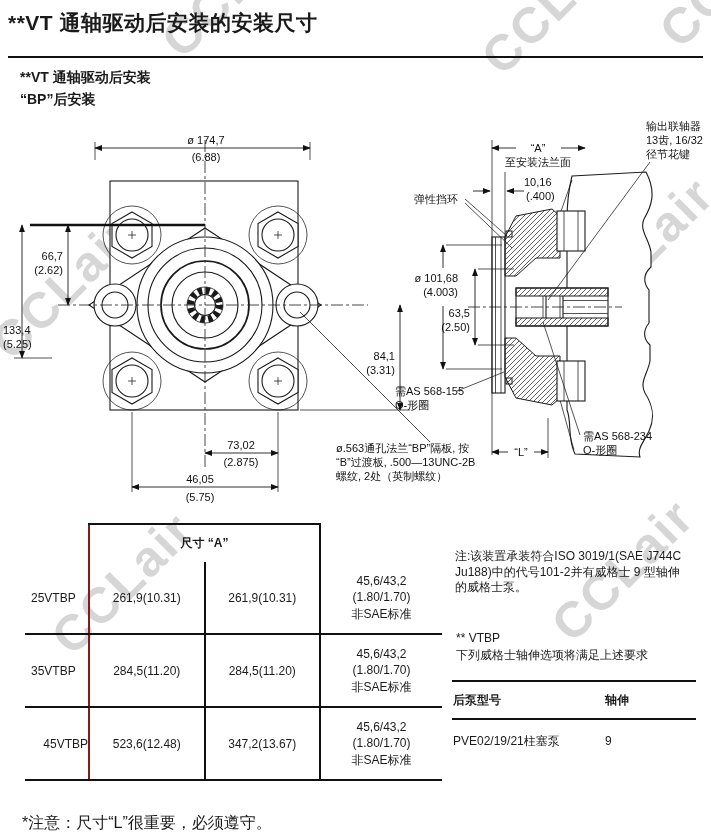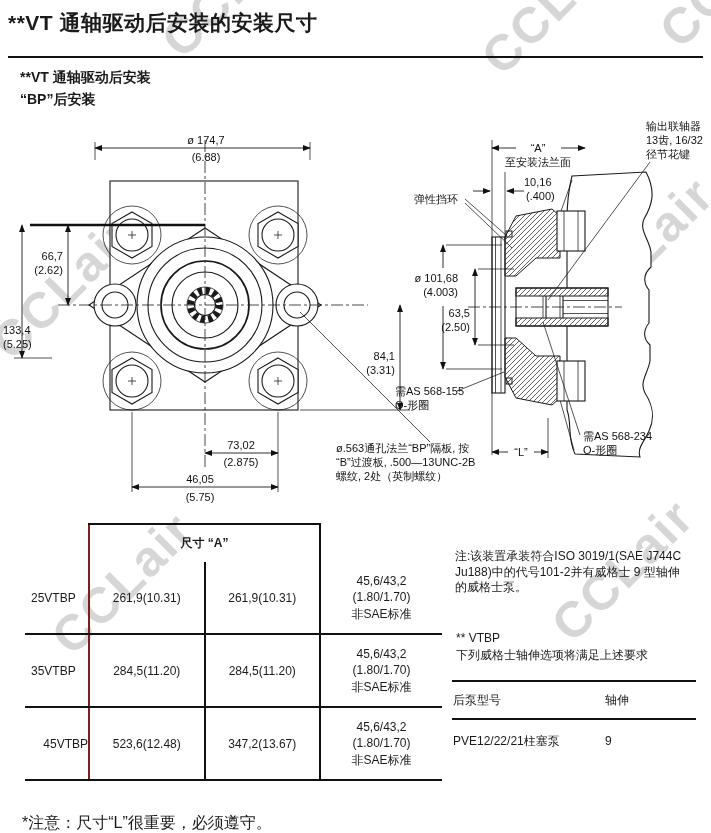--- a/index.html
+++ b/index.html
@@ -26,21 +26,21 @@
   .b-t{border-top:2px solid #111;} .b-b{border-bottom:2px solid #111;}
   .b-l{border-left:2px solid #7f1d1d;} .b-r{border-right:2px solid #111;}
   .main-table .hd{font-weight:bold;}
   .main-table .model{text-align:left;padding-left:6px;}
   .lcell div{line-height:1.38;}
   
   .iso-note{left:455px;top:549px;width:262px;font-size:12px;line-height:1.3;}
   .vtbp-note{left:456px;top:630px;width:260px;font-size:12px;line-height:1.45;}
   .shaft-table{left:452px;top:680px;}
   .shaft-table td{font-size:12px;text-align:left;vertical-align:middle;}
-  .shaft-table .hd{font-weight:normal;}
+  .shaft-table .hd{font-weight:bold;}
   
   .ln{stroke:#1a1a1a;fill:none;stroke-width:1.1;}
   .thin{stroke-width:0.75;}
   .bold{stroke-width:1.7;}
   .thick{stroke:#111;stroke-width:2.6;fill:none;}
   .wfill{fill:#ffffff;stroke:#1a1a1a;stroke-width:1.1;}
   .hatch{fill:url(#hat);stroke:#1a1a1a;stroke-width:1;}
   .cl{stroke:#1a1a1a;fill:none;stroke-width:0.8;stroke-dasharray:12 3 3 3;}
   .dim{stroke:#1a1a1a;stroke-width:0.9;fill:none;}
   .ext{stroke:#1a1a1a;stroke-width:0.75;fill:none;}
@@ -315,19 +315,19 @@
   <div>下列威格士轴伸选项将满足上述要求</div>
 </div>
 
 <table class="abs layer shaft-table">
   <tbody>
       <tr>
     <td class="b-t b-b hd" style="width:150px;height:34px;">后泵型号</td>
     <td class="b-t b-b hd" style="width:90px;">轴伸</td>
   </tr>
   <tr>
-    <td style="height:40px;">PVE12/22/21柱塞泵</td>
+    <td style="height:40px;">PVE02/19/21柱塞泵</td>
     <td>9</td>
   </tr>
 </tbody>
   </table>
 
 <div class="abs layer footnote">*注意：尺寸“L”很重要，必须遵守。</div>
 
 </body></html>

